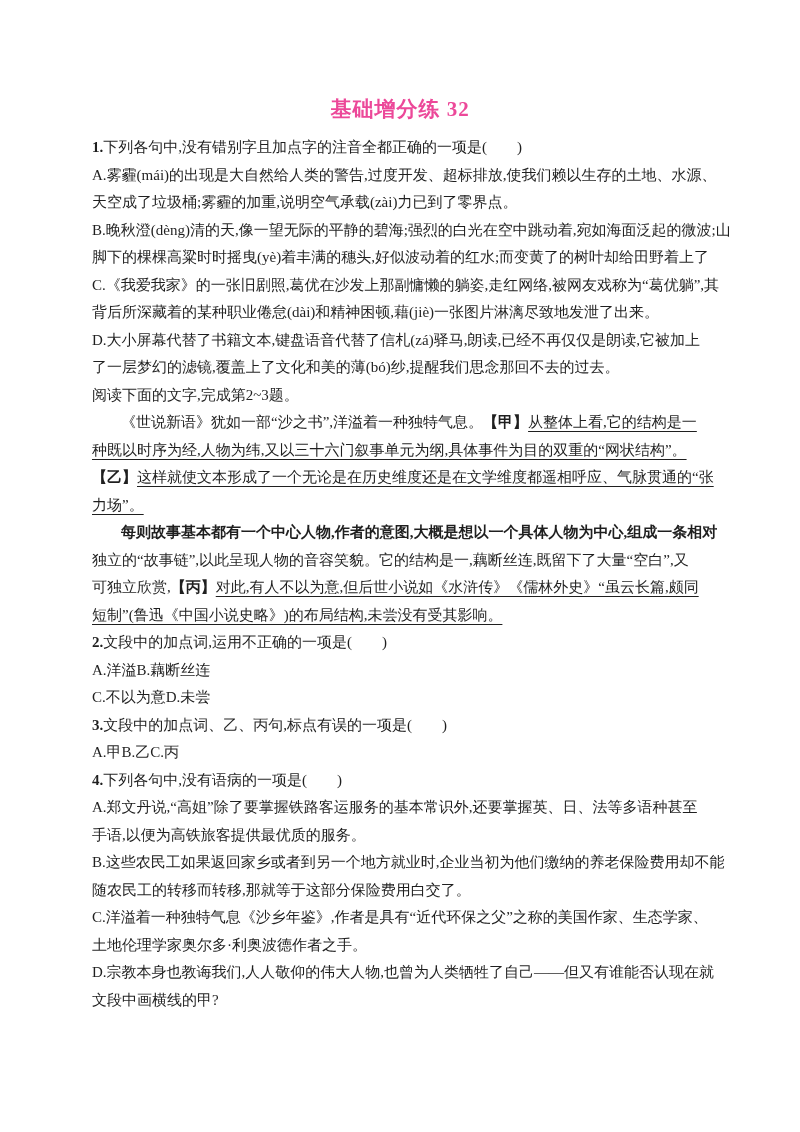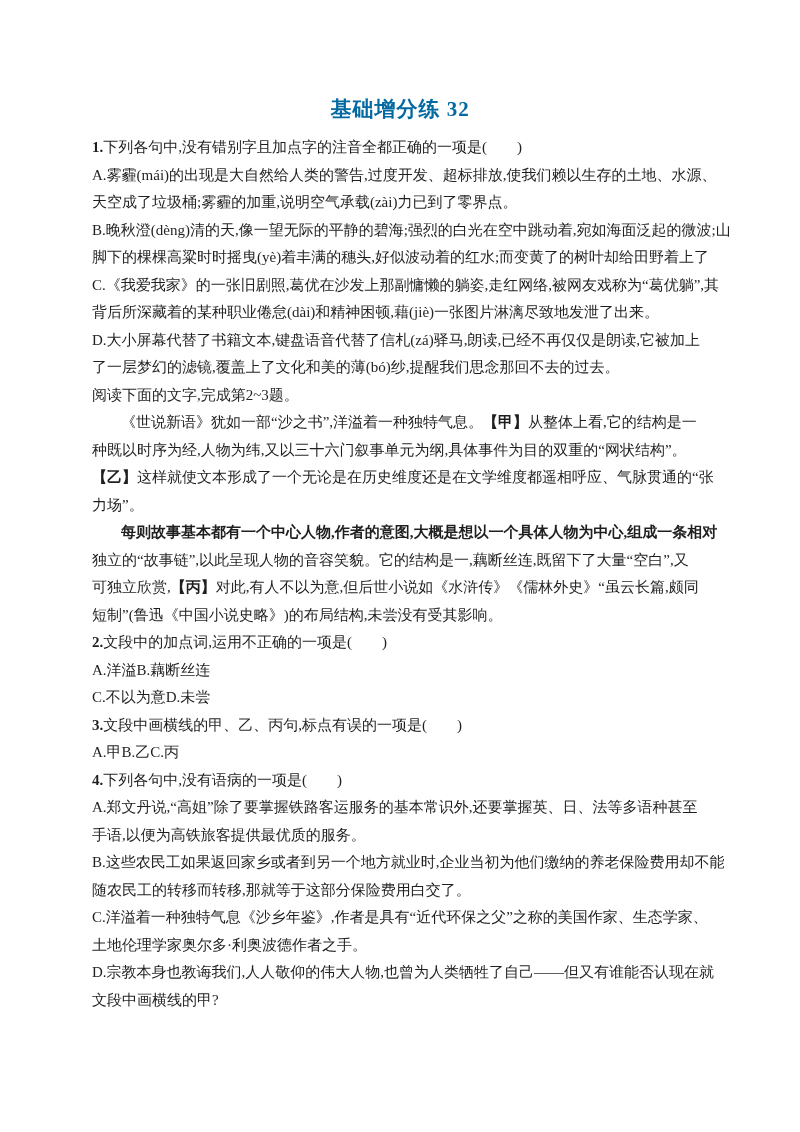--- a/index.html
+++ b/index.html
@@ -25,30 +25,31 @@
     font-size: 15px;
   }
   .line {
     height: 27.5px;
     line-height: 27.5px;
     white-space: pre;
   }
   .line span { display: inline; }
   .b { font-weight: bold; }
   .u {
+    text-decoration: underline;
     text-underline-offset: 3.5px;
     text-decoration-thickness: 1px;
   }
   .opt { display: inline-block; }
 </style>
 </head>
 <body>
 
 <div class="page" style="background: rgb(255, 255, 255); color: rgb(31, 31, 31);">
-  <div class="doc-title" style="color: #0369a1;">基础增分练 32</div>
+  <div class="doc-title" style="color: #ec4899;">基础增分练 32</div>
   <div class="doc-body">
       <div class="line"><span class="b">1.</span><span>下列各句中,没有错别字且加点字的注音全都正确的一项是(　　)</span></div>
       <div class="line"><span>A.雾霾(mái)的出现是大自然给人类的警告,过度开发、超标排放,使我们赖以生存的土地、水源、</span></div>
       <div class="line"><span>天空成了垃圾桶;雾霾的加重,说明空气承载(zài)力已到了零界点。</span></div>
       <div class="line"><span>B.晚秋澄(dèng)清的天,像一望无际的平静的碧海;强烈的白光在空中跳动着,宛如海面泛起的微波;山</span></div>
       <div class="line"><span>脚下的棵棵高粱时时摇曳(yè)着丰满的穗头,好似波动着的红水;而变黄了的树叶却给田野着上了</span></div>
       <div class="line"><span>C.《我爱我家》的一张旧剧照,葛优在沙发上那副慵懒的躺姿,走红网络,被网友戏称为“葛优躺”,其</span></div>
       <div class="line"><span>背后所深藏着的某种职业倦怠(dài)和精神困顿,藉(jiè)一张图片淋漓尽致地发泄了出来。</span></div>
       <div class="line"><span>D.大小屏幕代替了书籍文本,键盘语音代替了信札(zá)驿马,朗读,已经不再仅仅是朗读,它被加上</span></div>
       <div class="line"><span>了一层梦幻的滤镜,覆盖上了文化和美的薄(bó)纱,提醒我们思念那回不去的过去。</span></div>
@@ -57,21 +58,21 @@
       <div class="line"><span class="u">种既以时序为经,人物为纬,又以三十六门叙事单元为纲,具体事件为目的双重的“网状结构”。</span></div>
       <div class="line"><span class="b">【乙】</span><span class="u">这样就使文本形成了一个无论是在历史维度还是在文学维度都遥相呼应、气脉贯通的“张</span></div>
       <div class="line"><span class="u">力场”。</span></div>
       <div class="line" style="padding-left: 29px; font-weight: bold;"><span>每则故事基本都有一个中心人物,作者的意图,大概是想以一个具体人物为中心,组成一条相对</span></div>
       <div class="line"><span>独立的“故事链”,以此呈现人物的音容笑貌。它的结构是一,藕断丝连,既留下了大量“空白”,又</span></div>
       <div class="line"><span>可独立欣赏,</span><span class="b">【丙】</span><span class="u">对此,有人不以为意,但后世小说如《水浒传》《儒林外史》“虽云长篇,颇同</span></div>
       <div class="line"><span class="u">短制”(鲁迅《中国小说史略》)的布局结构,未尝没有受其影响。</span></div>
       <div class="line"><span class="b">2.</span><span>文段中的加点词,运用不正确的一项是(　　)</span></div>
       <div class="line"><span class="opt" style="width: 130px; text-align: right;">A.洋溢</span><span>B.藕断丝连</span></div>
       <div class="line"><span class="opt" style="width: 130px;">C.不以为意</span><span>D.未尝</span></div>
-      <div class="line"><span class="b">3.</span><span>文段中画横线的甲、乙、丙句,标点有误的一项是(　　)</span></div>
+      <div class="line"><span class="b">3.</span><span>文段中的加点词、乙、丙句,标点有误的一项是(　　)</span></div>
       <div class="line"><span class="opt" style="width: 130px; margin-top: 35px;">A.甲</span><span class="opt" style="width: 103px;">B.乙</span><span>C.丙</span></div>
       <div class="line"><span class="b">4.</span><span>下列各句中,没有语病的一项是(　　)</span></div>
       <div class="line"><span>A.郑文丹说,“高姐”除了要掌握铁路客运服务的基本常识外,还要掌握英、日、法等多语种甚至</span></div>
       <div class="line"><span>手语,以便为高铁旅客提供最优质的服务。</span></div>
       <div class="line"><span>B.这些农民工如果返回家乡或者到另一个地方就业时,企业当初为他们缴纳的养老保险费用却不能</span></div>
       <div class="line"><span>随农民工的转移而转移,那就等于这部分保险费用白交了。</span></div>
       <div class="line"><span>C.洋溢着一种独特气息《沙乡年鉴》,作者是具有“近代环保之父”之称的美国作家、生态学家、</span></div>
       <div class="line"><span>土地伦理学家奥尔多·利奥波德作者之手。</span></div>
       <div class="line"><span>D.宗教本身也教诲我们,人人敬仰的伟大人物,也曾为人类牺牲了自己——但又有谁能否认现在就</span></div>
       <div class="line"><span>文段中画横线的甲?</span></div>

